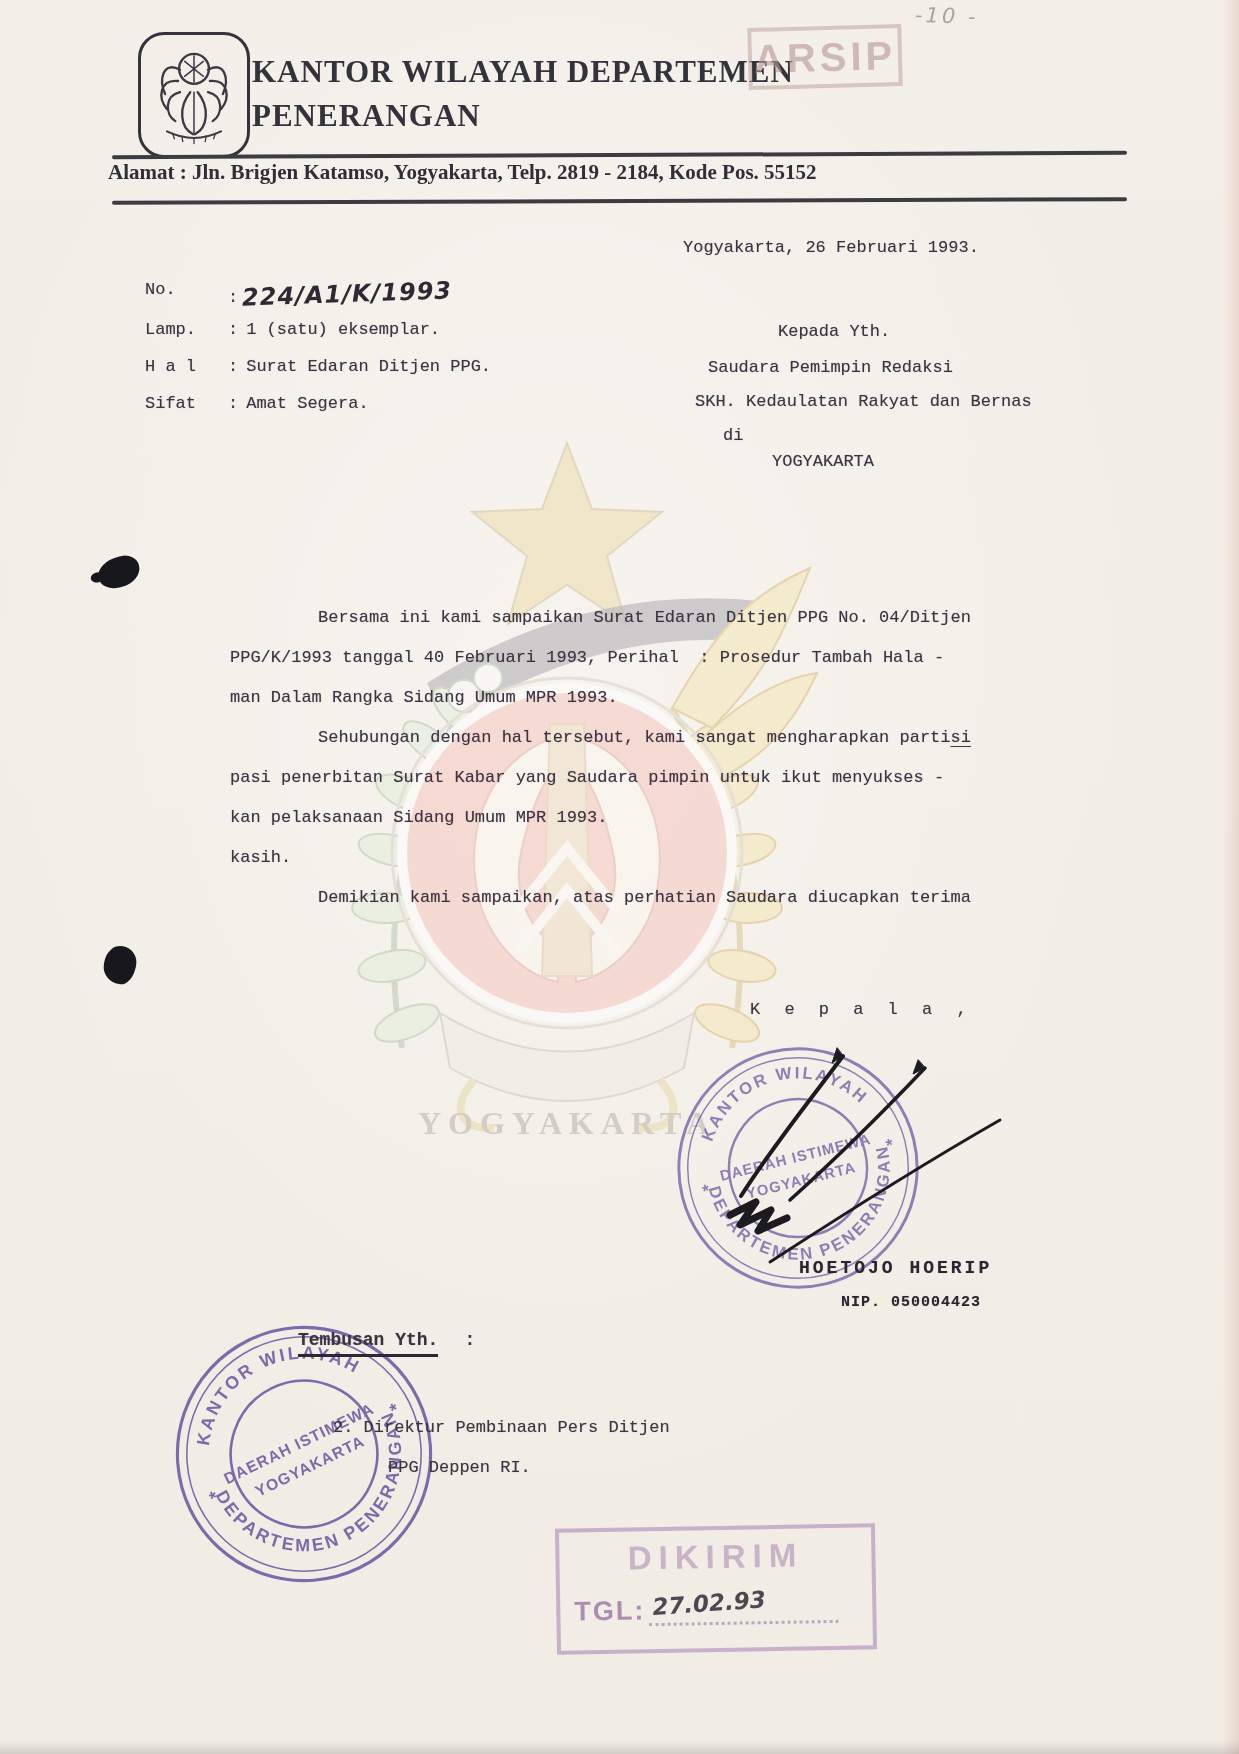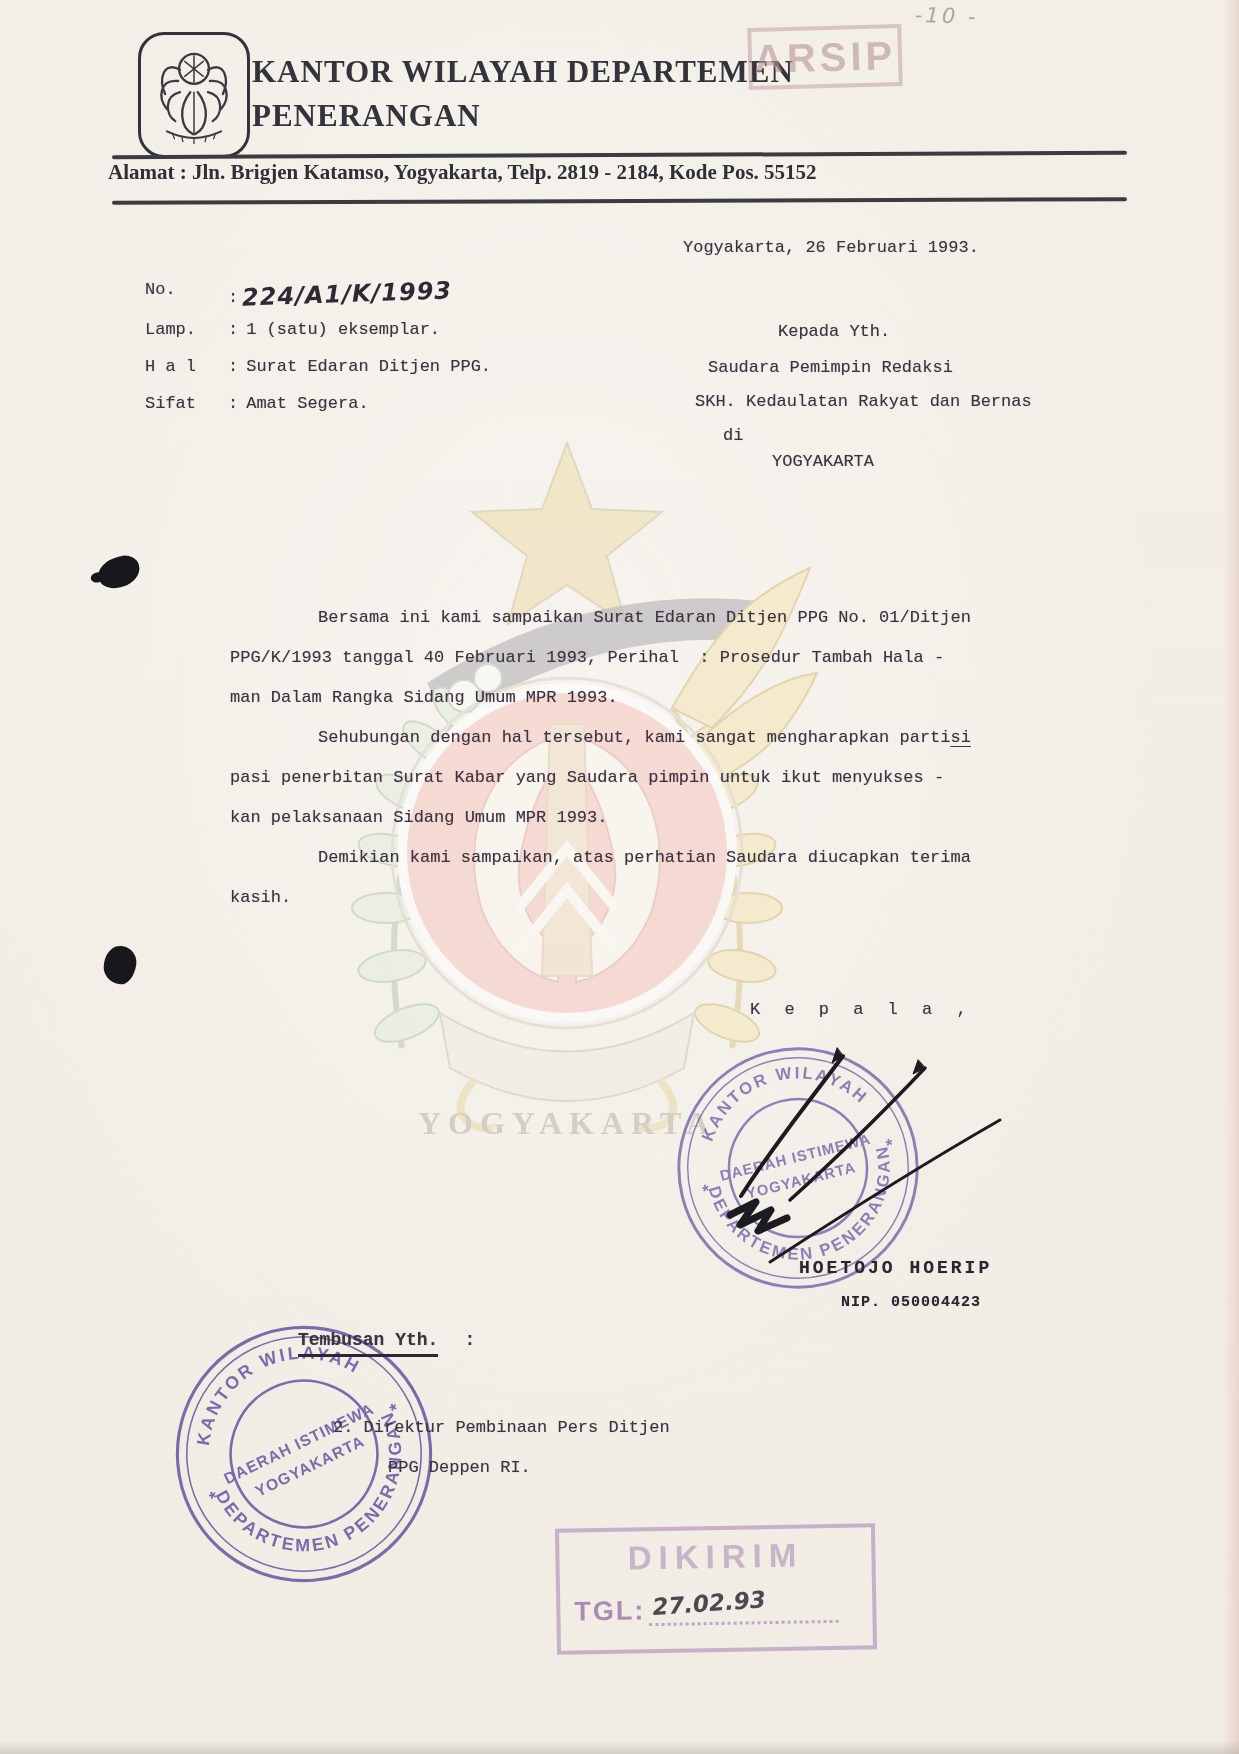--- a/index.html
+++ b/index.html
@@ -174,28 +174,28 @@
   <div class="abs tw rec" style="left:778px;top:322px">Kepada Yth.</div>
   <div class="abs tw rec" style="left:708px;top:358px">Saudara Pemimpin Redaksi</div>
   <div class="abs tw rec" style="left:695px;top:392px">SKH. Kedaulatan Rakyat dan Bernas</div>
   <div class="abs tw rec" style="left:723px;top:426px">di</div>
   <div class="abs tw rec" style="left:772px;top:452px">YOGYAKARTA</div>
 
   <div class="abs blob blob1"></div>
   <div class="abs blob blob2"></div>
 
   <div class="abs body-block">
-    <div class="body-line indent">Bersama ini kami sampaikan Surat Edaran Ditjen PPG No. 01/Ditjen</div>
+    <div class="body-line indent">Bersama ini kami sampaikan Surat Edaran Ditjen PPG No. 04/Ditjen</div>
     <div class="body-line">PPG/K/1993 tanggal 40 Februari 1993, Perihal  : Prosedur Tambah Hala -</div>
     <div class="body-line">man Dalam Rangka Sidang Umum MPR 1993.</div>
     <div class="body-line indent"><span>Sehubungan dengan hal tersebut, kami sangat mengharapkan parti</span><span class="u">si</span></div>
     <div class="body-line">pasi penerbitan Surat Kabar yang Saudara pimpin untuk ikut menyukses -</div>
     <div class="body-line">kan pelaksanaan Sidang Umum MPR 1993.</div>
+    <div class="body-line">kasih.</div>
     <div class="body-line indent">Demikian kami sampaikan, atas perhatian Saudara diucapkan terima</div>
-    <div class="body-line">kasih.</div>
   </div>
 
   <div class="abs tw kepala">K e p a l a ,</div>
 
   <svg class="abs round-stamp stamp-1" viewBox="0 0 260 260">
     <defs>
       <path id="rs1-top" d="M 39,130 A 91,91 0 0 1 221,130"></path>
       <path id="rs1-bot" d="M 37,130 A 93,93 0 0 0 223,130"></path>
     </defs>
     <circle cx="130" cy="130" r="121" stroke-width="3"></circle>

